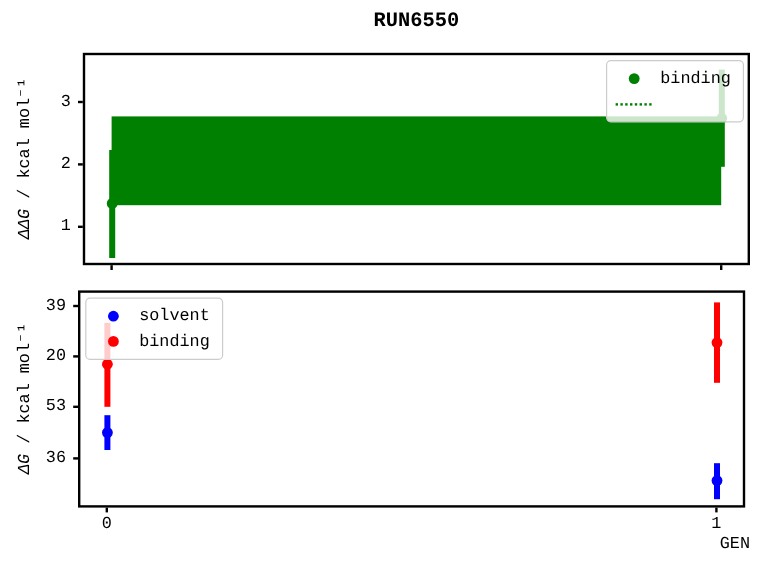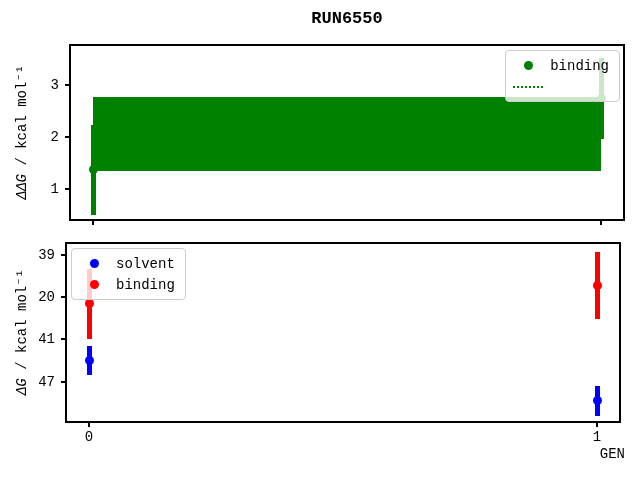--- a/index.html
+++ b/index.html
@@ -94,23 +94,23 @@
     </div>
   <div class="ebar" style="left: 19.5px; top: 101.807px; height: 29.5704px; background: rgb(0, 0, 255);"></div>
       <div class="pt" style="left: 17.5px; top: 112.092px; background: rgb(0, 0, 255);"></div>
       <div class="ebar" style="left: 527.5px; top: 141.938px; height: 29.5704px; background: rgb(0, 0, 255);"></div>
       <div class="pt" style="left: 525.5px; top: 152.223px; background: rgb(0, 0, 255);"></div>
       <div class="ebar" style="left: 19.5px; top: 24.5012px; height: 70.1241px; background: rgb(255, 0, 0);"></div>
       <div class="pt" style="left: 17.5px; top: 55.0632px; background: rgb(255, 0, 0);"></div>
       <div class="ebar" style="left: 527.5px; top: 7.60382px; height: 67.5895px; background: rgb(255, 0, 0);"></div>
       <div class="pt" style="left: 525.5px; top: 36.8986px; background: rgb(255, 0, 0);"></div>
       <div class="tick" style="left: -6px; top: 136.714px; width: 4px; height: 2px;"></div>
-      <div class="tlab" style="left: -62px; width: 50px; top: 130.714px; text-align: right;">47</div>
+      <div class="tlab" style="left: -62px; width: 50px; top: 130.714px; text-align: right;">36</div>
       <div class="tick" style="left: -6px; top: 94.4702px; width: 4px; height: 2px;"></div>
-      <div class="tlab" style="left: -62px; width: 50px; top: 88.4702px; text-align: right;">41</div>
+      <div class="tlab" style="left: -62px; width: 50px; top: 88.4702px; text-align: right;">53</div>
       <div class="tick" style="left: -6px; top: 52.2267px; width: 4px; height: 2px;"></div>
       <div class="tlab" style="left: -62px; width: 50px; top: 46.2267px; text-align: right;">20</div>
       <div class="tick" style="left: -6px; top: 9.98329px; width: 4px; height: 2px;"></div>
       <div class="tlab" style="left: -62px; width: 50px; top: 3.98329px; text-align: right;">39</div>
       <div class="tick" style="left: 21px; top: 179px; width: 2px; height: 4px;"></div>
       <div class="tlab" style="left: -2px; width: 48px; top: 186px; text-align: center;">0</div>
       <div class="tick" style="left: 529px; top: 179px; width: 2px; height: 4px;"></div>
       <div class="tlab" style="left: 506px; width: 48px; top: 186px; text-align: center;">1</div>
     </div>
 

